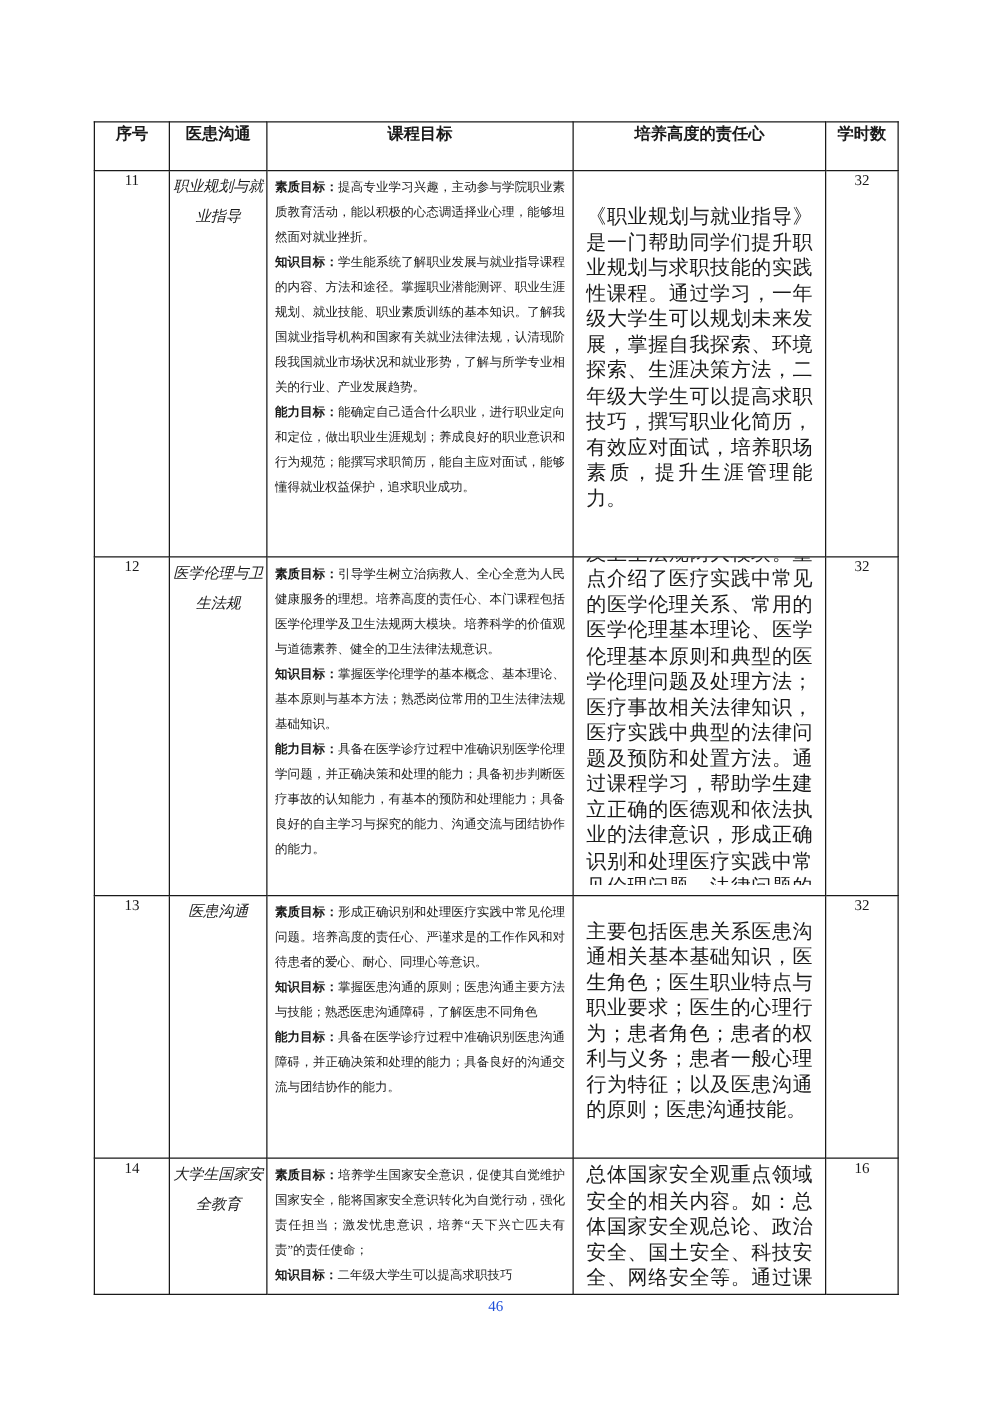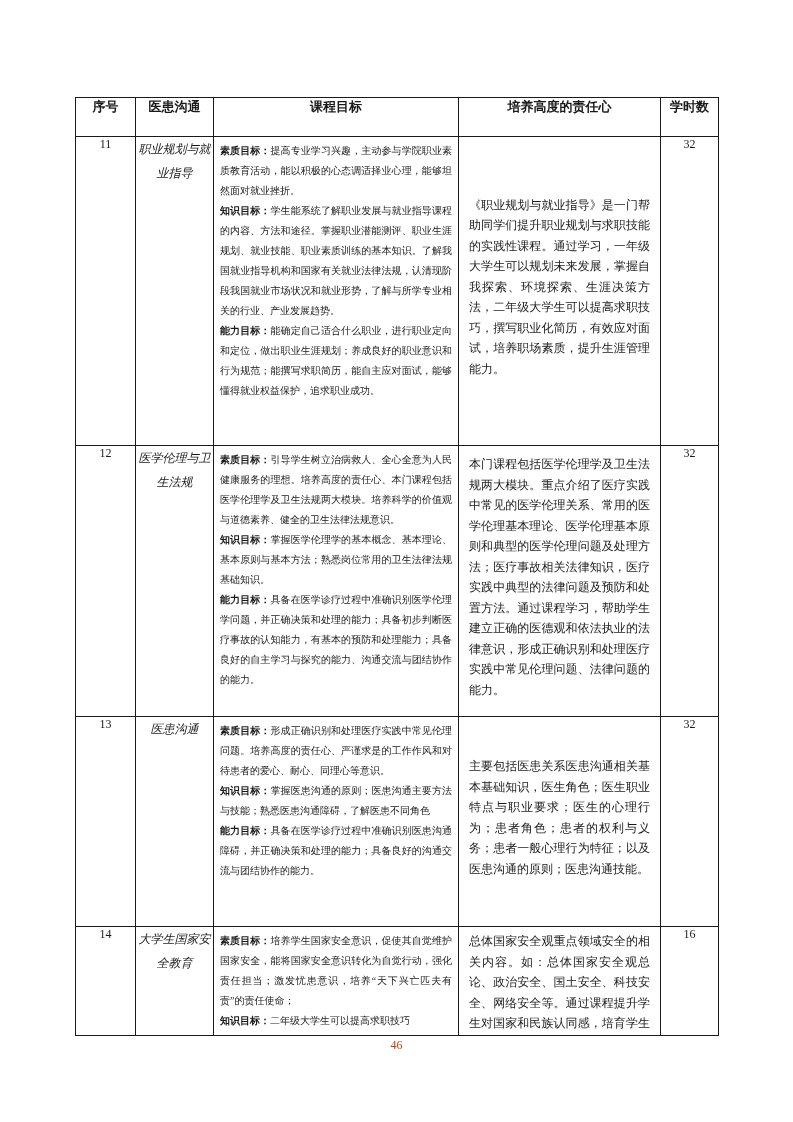--- a/index.html
+++ b/index.html
@@ -17,36 +17,36 @@
   .doc-table{border:1.5px solid #1a1a1a;}
   th{
     height:38px;font-size:13px;font-weight:bold;text-align:center;vertical-align:middle;
   }
   .col-idx,.col-name,.col-hours{text-align:center;vertical-align:middle;font-size:12px;}
   .col-name{line-height:24px;padding:0 6px;font-style:italic;}
   .col-obj{font-size:10px;}
   .col-obj .clip{padding:4px 6px;overflow:hidden;}
   .col-obj p{margin:0;line-height:20px;text-align:justify;}
   .col-obj b{font-weight:bold;}
-  .col-content{font-size:12px;}
+  .col-content{font-size:16px;}
   .col-content .clip{
     padding:0 10px;overflow:hidden;display:flex;flex-direction:column;justify-content:center;
   }
   .col-content .clip.top{justify-content:flex-start;padding-top:4px;}
   .col-content p{margin:0;line-height:20.5px;text-align:justify;}
   .r11 .clip{height:300px;}
   .r12 .clip{height:262px;}
   .r13 .clip{height:201px;}
   .r14 .clip{height:100px;}
   .r11 td{height:308px;margin-top:20px;}
   .r12 td{height:270px;}
   .r13 td{height:209px;}
   .r14 td{height:108px;}
   .page-number{
-    position:absolute;left:0;right:0;top:1038px;text-align:center;font-size:12px;color:#c2410c;
+    position:absolute;left:0;right:0;top:1038px;text-align:center;font-size:12px;color:#1d4ed8;
   }
 </style>
 </head>
 <body>
 
 <table class="doc-table">
   <colgroup>
     <col style="width:60px">
       <col style="width:78px">
       <col style="width:245px">

